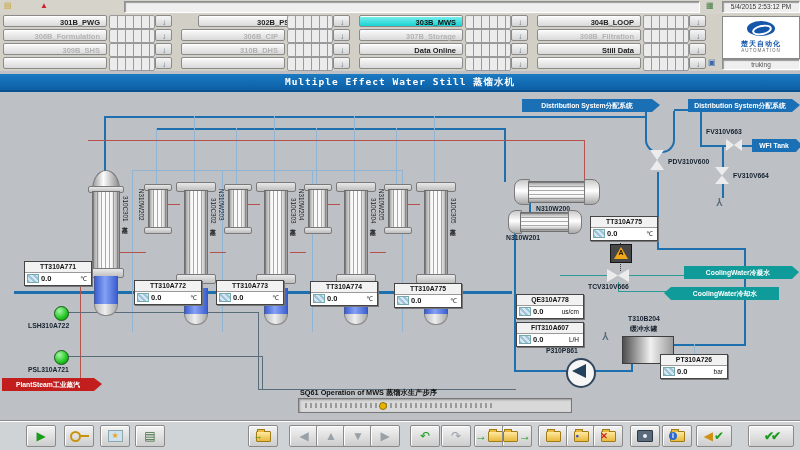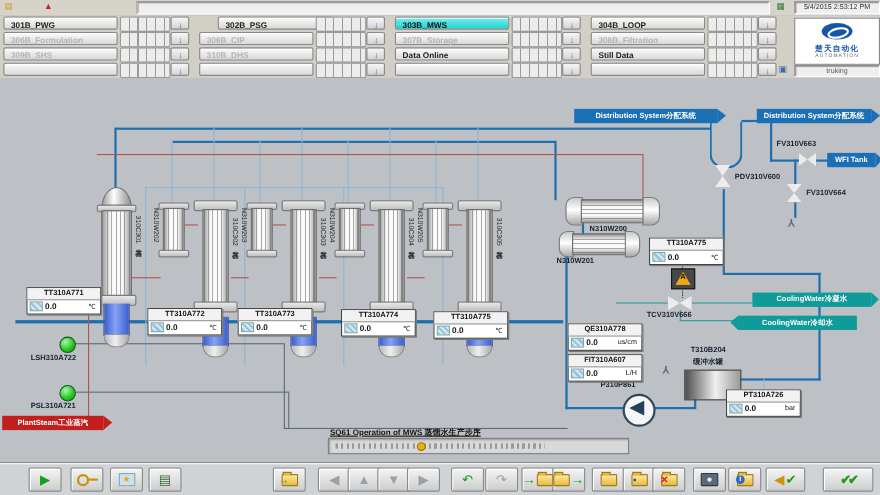--- a/index.html
+++ b/index.html
@@ -6,21 +6,21 @@
   body{width:800px;height:450px;font-family:"Liberation Sans",sans-serif;-webkit-font-smoothing:none;}
   #screen{position:relative;width:800px;height:450px;background:#bdc1c5;overflow:hidden;}
   .abs{position:absolute;}
   
   #topstrip{position:absolute;left:0;top:0;width:800px;height:14px;background:#d6d3cb;border-bottom:1px solid #b5b2aa;}
   .sunken{background:#efefef;border:1px solid #8f8f8f;border-bottom-color:#fff;border-right-color:#fff;box-shadow:inset 1px 1px 1px #999;}
   
   #navarea{position:absolute;left:0;top:14px;width:800px;height:57px;background:#d2cfc7;}
   .navbtn{position:absolute;width:104px;height:12px;border:1px solid #8a8a8a;border-radius:2px;
     background:linear-gradient(#fbfbfb,#d9d9d9);font-size:7.5px;font-weight:bold;color:#222;
-    text-align:left;line-height:12px;box-shadow:inset 0 1px 0 #fff;}
+    text-align:right;line-height:12px;box-shadow:inset 0 1px 0 #fff;}
   .navbtn.disabled{color:#b3b3b3;}
   .navbtn.active{background:linear-gradient(#7ff0ee,#19d4d4);color:#111;}
   .navcells{position:absolute;width:44px;height:12px;border:1px solid #9a9a9a;border-radius:2px;
     background:repeating-linear-gradient(to right,#ececec 0 7px,#9a9a9a 7px 8px);}
   .navarrow{position:absolute;width:17px;height:12px;border:1px solid #8a8a8a;border-radius:2px;
     background:linear-gradient(#f6f6f6,#d4d4d4);font-size:8px;color:#57708a;text-align:center;line-height:11px;}
   #logo-box{position:absolute;left:722px;top:16px;width:76px;height:41px;background:#fff;border:1px solid #888;text-align:center;}
   .logo-ell{position:absolute;left:24px;top:4px;width:28px;height:15px;background:#1656a8;border-radius:50%;}
   .logo-ell:after{content:"";position:absolute;left:5px;top:4px;width:16px;height:6px;border:2px solid #fff;border-radius:50%;transform:rotate(-12deg);}
   .logo-cn{position:absolute;left:0;top:22px;width:76px;font-size:7px;font-weight:bold;color:#1656a8;letter-spacing:1px;}
@@ -78,21 +78,21 @@
   .lamp{position:absolute;width:13px;height:13px;border-radius:50%;border:1px solid #135813;
     background:radial-gradient(circle at 35% 30%,#a6f7a6,#22c522 60%,#0f8a0f);}
   .pump{position:absolute;width:26px;height:26px;border-radius:50%;background:#f6f6f6;border:2px solid #31465c;}
   .pump .ptri{position:absolute;left:4px;top:4px;width:14px;height:14px;background:#23405c;clip-path:polygon(100% 0,100% 100%,0 50%);}
   .tank{position:absolute;background:linear-gradient(to right,#4e4e4e,#f0f0f0 55%,#9a9a9a);border:1px solid #3f3f3f;}
   .alarmbox{position:absolute;width:20px;height:17px;background:#474747;border:1px solid #161616;}
   .alarmbox .atri{position:absolute;left:3px;top:2px;width:14px;height:12px;background:#f0a818;clip-path:polygon(50% 0,100% 100%,0 100%);}
   .alarmbox .ach{position:absolute;left:0;top:4px;width:20px;text-align:center;font-size:7px;font-weight:bold;color:#201300;}
   .drain{position:absolute;font-size:10px;color:#5a6b7a;transform:rotate(180deg);font-weight:bold;}
   
-  #seq-label{position:absolute;left:300px;top:388px;font-size:7.3px;font-weight:bold;color:#111;text-decoration:underline;}
+  #seq-label{position:absolute;left:300px;top:388px;font-size:7.3px;font-weight:bold;color:#111;}
   #seq-bar{position:absolute;left:298px;top:398px;width:272px;height:13px;background:#d9d9d9;border:1px solid #777;box-shadow:inset 1px 1px 2px #999;}
   #seq-bar .dots{position:absolute;left:6px;top:4px;width:190px;height:5px;background:repeating-linear-gradient(to right,#9a9a9a 0 2px,rgba(0,0,0,0) 2px 5px);}
   #seq-bar .ydot{position:absolute;left:80px;top:3px;width:6px;height:6px;border-radius:50%;background:#e8b400;border:1px solid #96700a;}
   
   #toolbar{position:absolute;left:0;top:420px;width:800px;height:30px;background:#cfd3d6;border-top:1px solid #8a8a8a;box-shadow:inset 0 1px 0 #fff;}
   .tbtn{position:absolute;top:4px;width:30px;height:22px;border:1px solid #8a8a8a;border-radius:2px;
     background:linear-gradient(#f4f4f4,#cdcdcd);box-shadow:inset 1px 1px 0 #fff;
     display:flex;align-items:center;justify-content:center;gap:1px;font-size:12px;padding:0;}
   .g{font-size:12px;line-height:1;}
   .g.green{color:#1a9c1a;} .g.gray{color:#98a0a8;} .g.gold{color:#d09010;}
@@ -175,20 +175,21 @@
     <span class="small-ico" style="left:708px;top:45px;color:#3a6aaa;">▣</span>
   </div>
 
   <div id="logo-box">
     <div class="logo-ell"></div>
     <div class="logo-cn">楚天自动化</div>
     <div class="logo-en">AUTOMATION</div>
   </div>
   <div class="abs sunken" style="left:722px;top:59px;width:76px;height:9px;font-size:6.5px;line-height:9px;text-align:center;color:#555;">truking</div>
 
+  <div id="titlebar">Multiple Effect Water Still 蒸馏水机</div>
 
   <div class="hp" style="left:105px;top:116px;width:541px;"></div>
   <div class="hp" style="left:157px;top:128px;width:348px;"></div>
   <div class="vp" style="left:104px;top:116px;height:56px;"></div>
   <div class="vp" style="left:504px;top:128px;height:54px;"></div>
   <div class="vp" style="left:529px;top:202px;height:12px;"></div>
   <div class="vp" style="left:514px;top:230px;height:142px;"></div>
   <div class="hp t3" style="left:14px;top:291px;width:498px;"></div>
   <div class="hp" style="left:514px;top:370px;width:54px;"></div>
   <div class="hp" style="left:592px;top:370px;width:40px;"></div>

